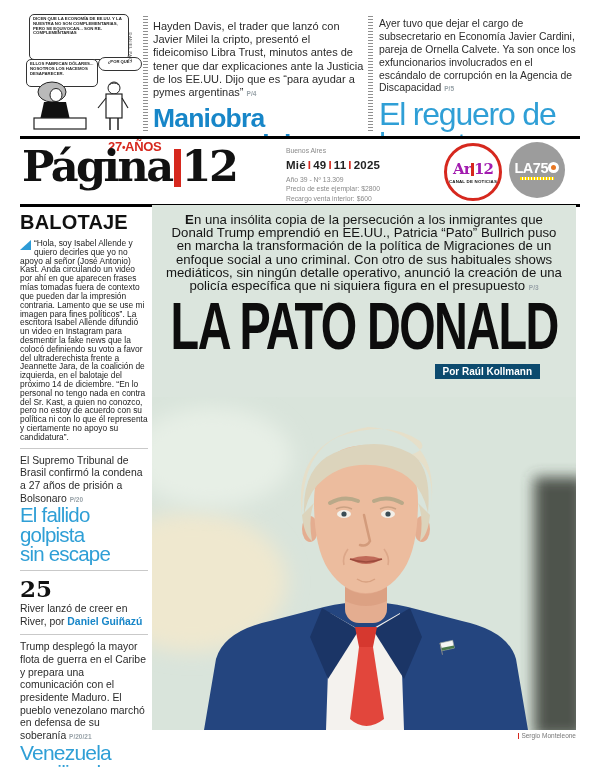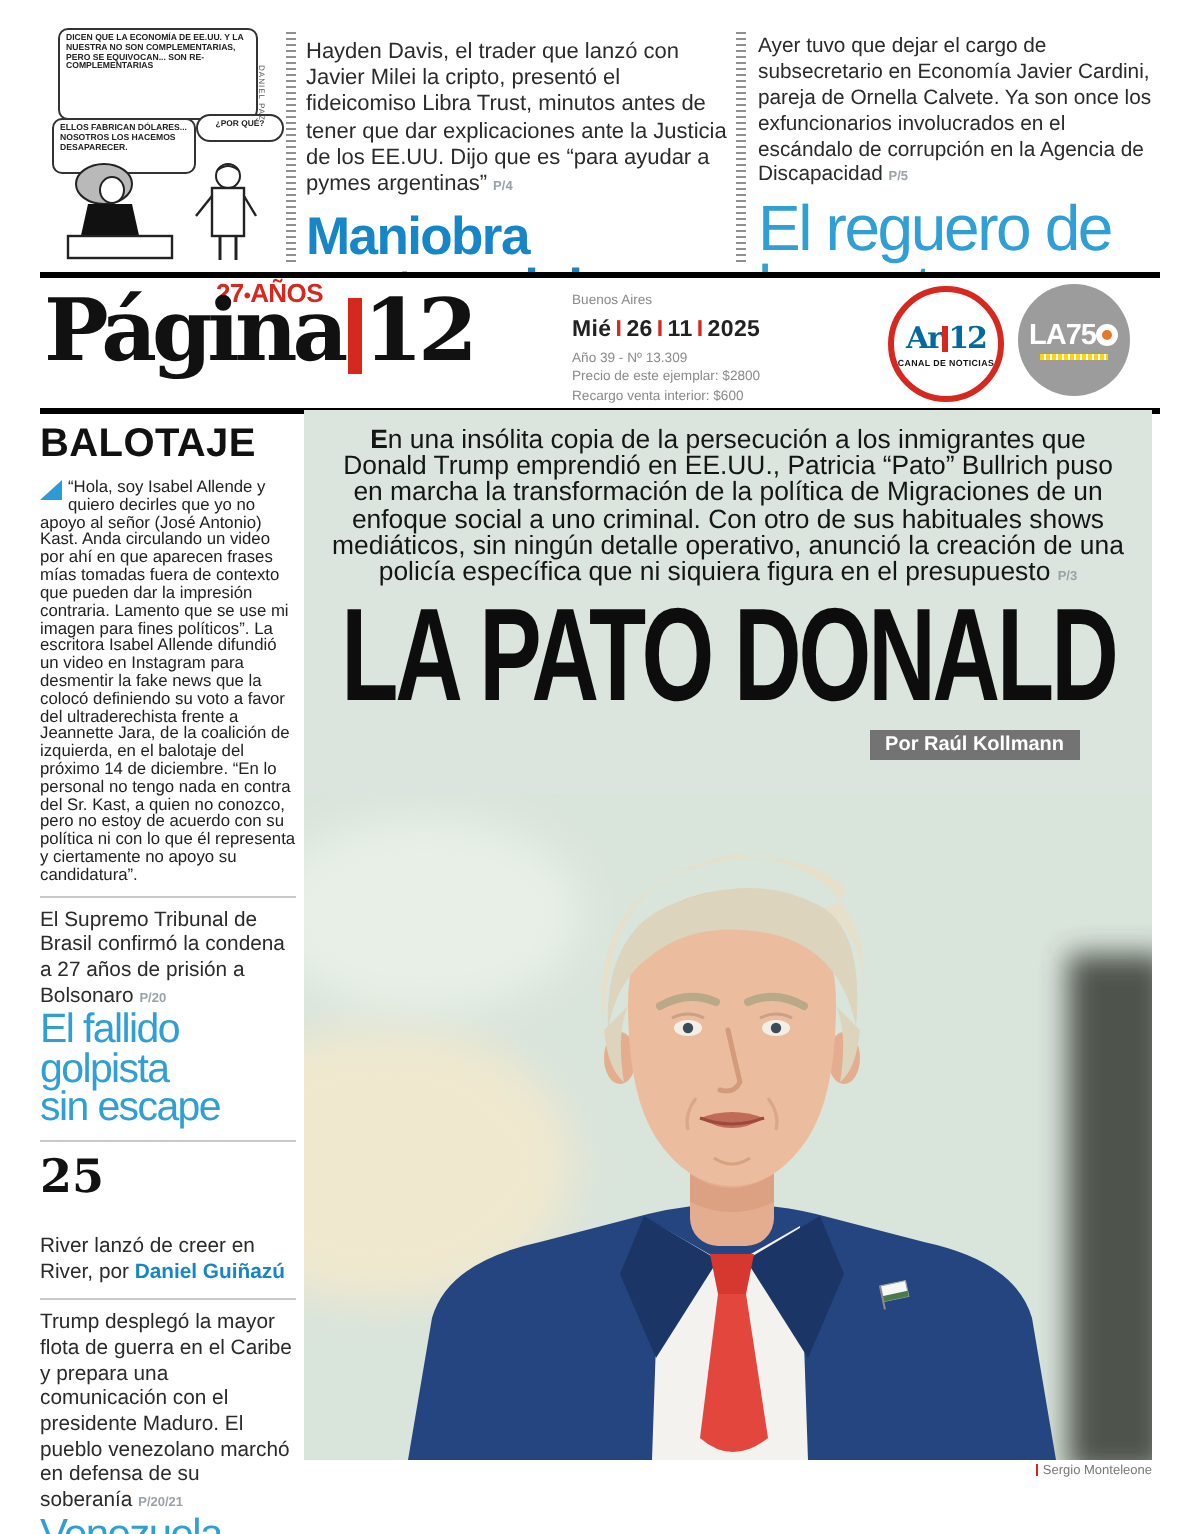--- a/index.html
+++ b/index.html
@@ -30,54 +30,54 @@
   .years{position:absolute;left:88px;top:0px;font-size:13px;font-weight:bold;color:#d6281e;
          letter-spacing:-.3px;}
   .years .dot{color:#d6281e;font-size:10px;}
   .mh-info{position:absolute;left:266px;top:7px;font-size:6.8px;color:#8a8a8a;line-height:1.45;}
   .mh-date{font-size:11.5px;color:#222;font-weight:bold;letter-spacing:.2px;margin:1px 0;}
   .mh-date .sep{color:#d6281e;padding:0 2px;}
   .circle-logo{position:absolute;border-radius:50%;display:flex;flex-direction:column;
                align-items:center;justify-content:center;text-align:center;}
   .ar12{left:424px;top:4px;width:52px;height:52px;background:#fff;border:3px solid #d6281e;}
   .ar12 .t{font-family:"DejaVu Serif",serif;font-weight:bold;font-size:15px;letter-spacing:-1px;
-           color:#0369a1;display:flex;align-items:center;justify-content:space-between;}
+           color:#a21caf;display:flex;align-items:center;justify-content:space-between;}
   .ar12 .t .rbar{display:inline-block;width:2.5px;height:13px;background:#d6281e;margin:0 .5px;}
   .ar12 .s{font-size:4.4px;font-weight:bold;color:#111;letter-spacing:.2px;margin-top:1px;}
   .la750{left:489px;top:3px;width:56px;height:56px;background:#9c9c9c;}
   .la750 .t{font-size:14.5px;font-weight:bold;color:#fff;letter-spacing:-.5px;
             display:flex;align-items:center;justify-content:center;}
   .la750 .o{width:11px;height:11px;border:3px solid #fff;border-radius:50%;
             background:#e87722;box-sizing:border-box;margin-left:.5px;}
   .la750 .tagline{margin-top:1.5px;width:34px;height:3px;
             background:repeating-linear-gradient(90deg,#ffd800 0 2px,#fff 2px 3px);}
   
   .sidebar{position:absolute;left:20px;top:209px;width:128px;}
   .sb-title{font-size:20px;font-weight:bold;color:#111;letter-spacing:.2px;margin:2px 0 5px;}
   .sb-par{font-size:8.4px;line-height:1.05;color:#222;text-align:left;}
   .tri{float:left;width:11px;height:10px;margin:1px 3px 0 0;background:#2d9bd6;
        clip-path:polygon(100% 0,0 100%,100% 100%);}
   .sb-rule{border:none;border-top:1px solid #c9c9c9;margin:6px 0;}
   .sb-lede{font-size:10.4px;line-height:1.22;color:#2b2b2b;}
   .sb-hl{font-size:20.5px;line-height:.95;letter-spacing:-.8px;color:#2f9fd6;
          white-space:pre-line;margin-top:0;}
   .sb-num{font-family:"DejaVu Serif",serif;font-weight:bold;font-size:23px;color:#111;
-          line-height:1;margin:2px 0 18px;}
+          line-height:1;margin:2px 0 3px;}
   .sb-byline{font-size:10.4px;line-height:1.22;color:#2b2b2b;}
   .sb-author{color:#1786c8;font-weight:bold;}
   
   .main{position:absolute;left:152px;top:205px;width:424px;height:525px;
         background:#dbe5dd;overflow:hidden;}
   .intro{margin:8px 14px 0;text-align:center;font-size:13.2px;line-height:1.0;color:#151515;}
   .intro b{font-weight:bold;}
   .lapato-wrap{display:flex;justify-content:center;margin-top:6px;}
   .lapato{flex:none;transform:scale(.78,1.1);font-weight:bold;font-size:60px;line-height:.95;
           letter-spacing:-2px;white-space:nowrap;color:#0d0d0d;}
   .byline-row{text-align:right;padding-right:36px;margin-top:6px;position:relative;z-index:3;}
-  .byline{display:inline-block;background:#737373;color:#fff;font-size:10px;font-weight:bold;
+  .byline{display:inline-block;background:#0c4a6e;color:#fff;font-size:10px;font-weight:bold;
           padding:2px 8px;}
   .photo{position:absolute;left:0;bottom:0;width:424px;height:333px;}
   .credit{position:absolute;left:152px;top:732px;width:424px;text-align:right;
           font-size:6.5px;color:#777;}
   .credit .cbar{display:inline-block;width:1.5px;height:6px;background:#d6281e;
                 margin-right:2px;vertical-align:middle;}
   .comic-sig{position:absolute;right:-3px;top:30px;font-size:4px;color:#555;
              transform:rotate(90deg);transform-origin:center;letter-spacing:.5px;}
 </style>
 </head>
@@ -125,21 +125,21 @@
   <div class="masthead">
     <div class="years"><span>27</span><span class="dot">•</span><span>AÑOS</span></div>
     <div class="logo">
       <span>Página</span>
       <span class="rbar"></span>
       <span>12</span>
     </div>
     <div class="mh-info">
       <div>Buenos Aires</div>
       <div class="mh-date">
-        <span>Mié</span><span class="sep">I</span><span>26</span><span class="sep">I</span><span>11</span><span class="sep">I</span><span>2025</span>
+        <span>Mié</span><span class="sep">I</span><span>49</span><span class="sep">I</span><span>11</span><span class="sep">I</span><span>2025</span>
       </div>
       <div>Año 39 - Nº 13.309</div>
       <div>Precio de este ejemplar: $2800</div>
       <div>Recargo venta interior: $600</div>
     </div>
     <div class="circle-logo ar12">
       <div class="t">
         <span>Ar</span>
         <span class="rbar"></span>
         <span>12</span>

